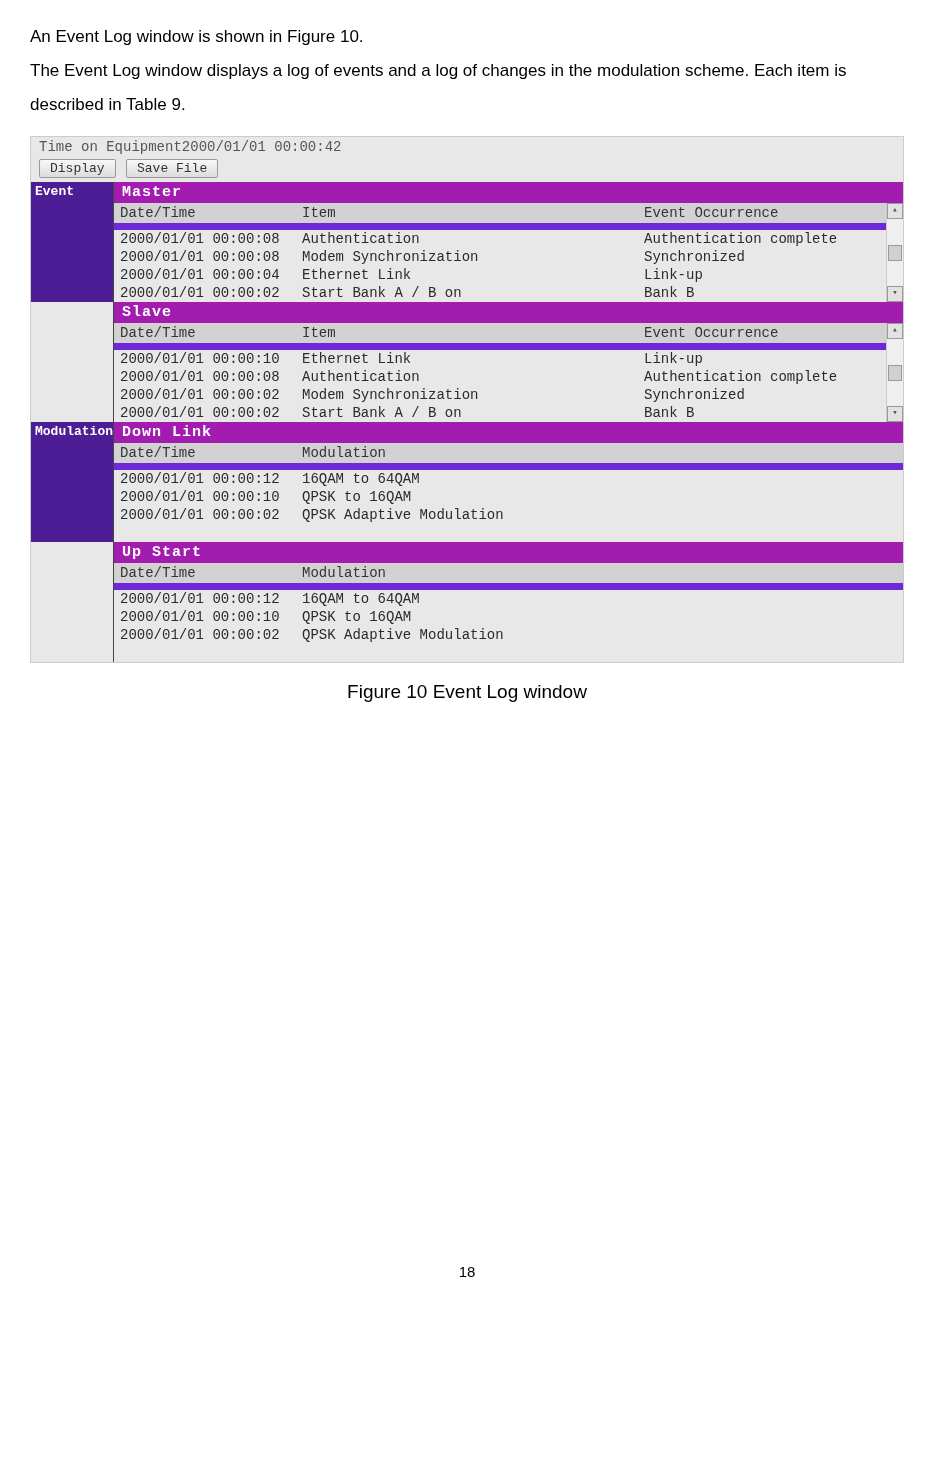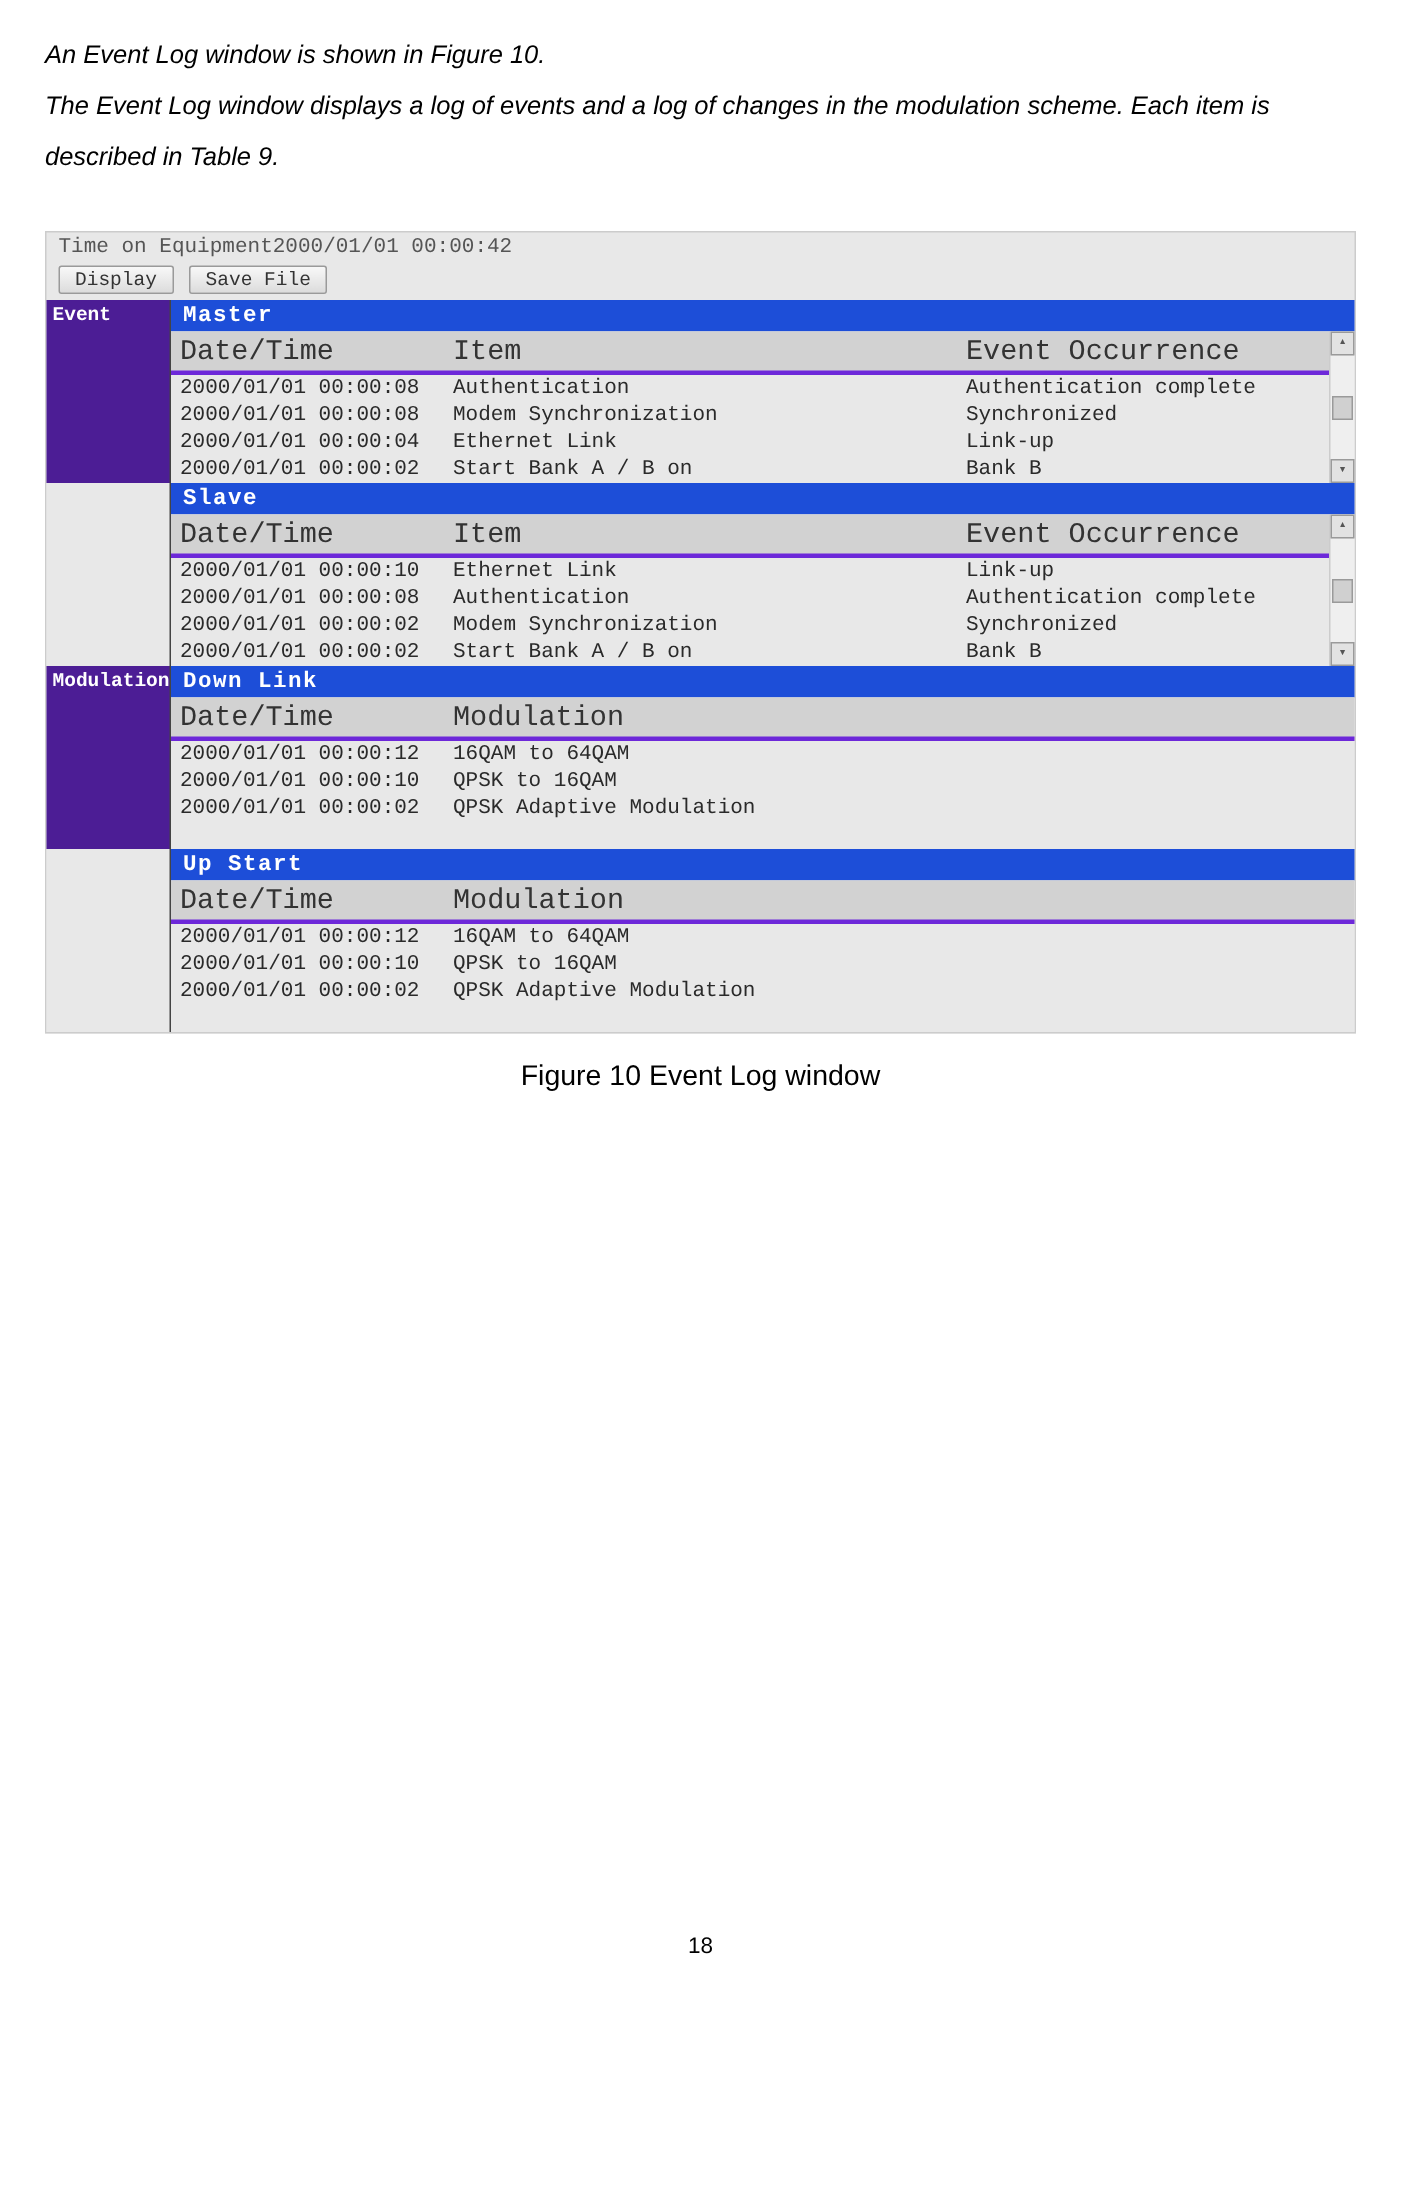--- a/index.html
+++ b/index.html
@@ -8,22 +8,21 @@
     background: #ffffff;
     color: #000;
     width: 934px;
   }
   .page {
     padding: 20px 30px 40px 30px;
   }
   .body-text {
     font-size: 17px;
     line-height: 2.0;
-    margin-bottom: 32px;
-    font-style: italic;
+    margin-bottom: 14px;
   }
   .figure {
     background: #e8e8e8;
     border: 1px solid #ccc;
     padding: 0;
     margin: 0 0 18px 0;
     font-family: "MS Gothic", "Courier New", monospace;
     font-size: 14px;
     color: #333;
   }
@@ -66,40 +65,40 @@
     padding: 2px 4px;
     border-right: 1px solid #444;
   }
   .side-label.blank {
     background: #e8e8e8;
   }
   .section-body {
     flex: 1;
   }
   .group-header {
-    background: #1d4ed8;
+    background: #a21caf;
     color: #fff;
     font-size: 15px;
     font-weight: bold;
     letter-spacing: 1px;
     padding: 2px 8px;
   }
   .tbl {
     width: 100%;
     border-collapse: collapse;
     background: #e8e8e8;
   }
   .tbl th {
     background: #d2d2d2;
     color: #333;
     font-weight: normal;
     text-align: left;
-    font-size: 19px;
+    font-size: 14px;
     padding: 2px 6px;
-    border-bottom: 3px solid #6d28d9;
+    border-bottom: 7px solid #6d28d9;
   }
   .tbl td {
     font-size: 14px;
     padding: 1px 6px;
     color: #2a2a2a;
   }
   .col-dt { width: 170px; }
   .col-item { width: 330px; margin-top: 20px; }
   .col-evt { }
   .scroll-wrap {

